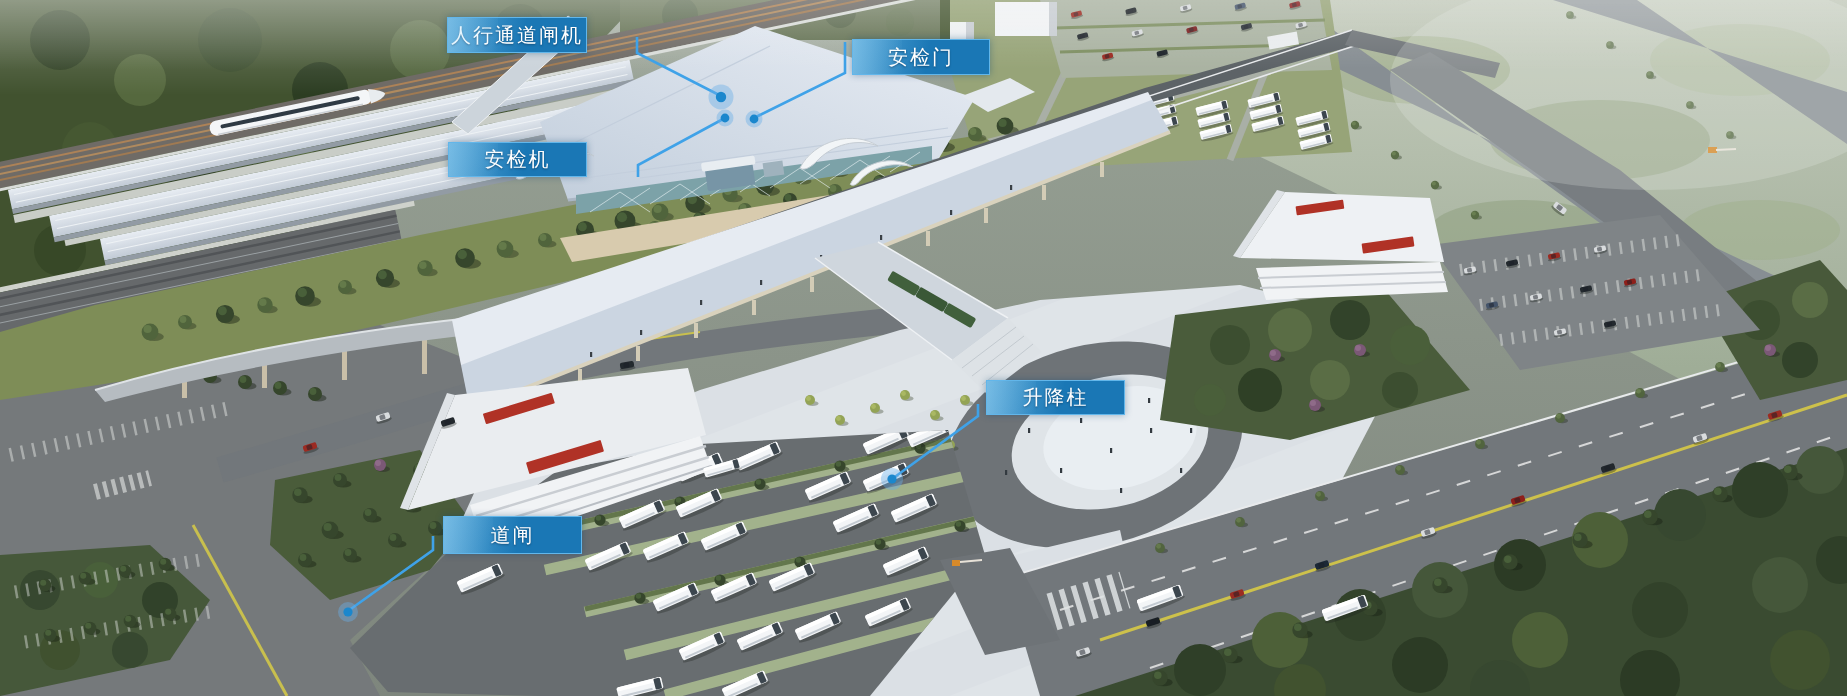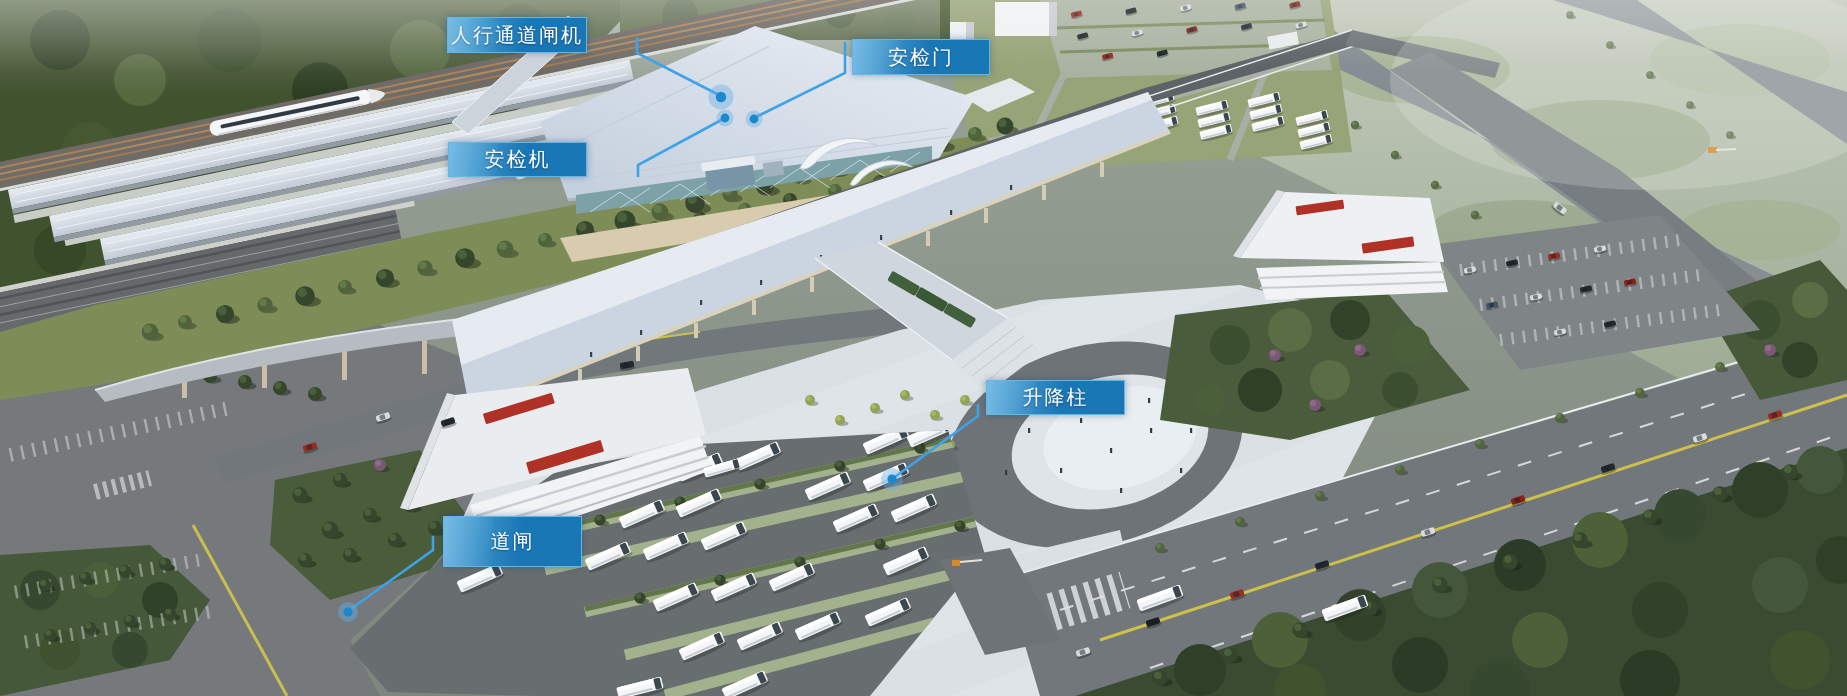--- a/index.html
+++ b/index.html
@@ -26,21 +26,21 @@
   }
   .callout::before{
     content:"";position:absolute;left:0;top:0;bottom:0;width:36%;
     background:linear-gradient(100deg,rgba(170,220,248,.38),rgba(170,220,248,0));
     pointer-events:none;
   }
   .c1{left:447px;top:17px;width:140px;}
   .c2{left:852px;top:39px;width:138px;}
   .c3{left:448px;top:142px;width:139px;height:35px;}
   .c4{left:986px;top:380px;width:139px;height:35px;}
-  .c5{left:443px;top:516px;width:139px;height:51px;font-family:Liberation Mono, monospace;}
+  .c5{left:443px;top:516px;width:139px;height:38px;font-family:Liberation Mono, monospace;}
 </style>
 </head>
 <body>
 
 <div class="stage">
 
 <svg class="scene" width="1847" height="696" viewBox="0 0 1847 696">
   <defs>
     <linearGradient id="baseG" x1="0" y1="0" x2="0" y2="1">
       <stop offset="0" stop-color="#99a396"></stop>

